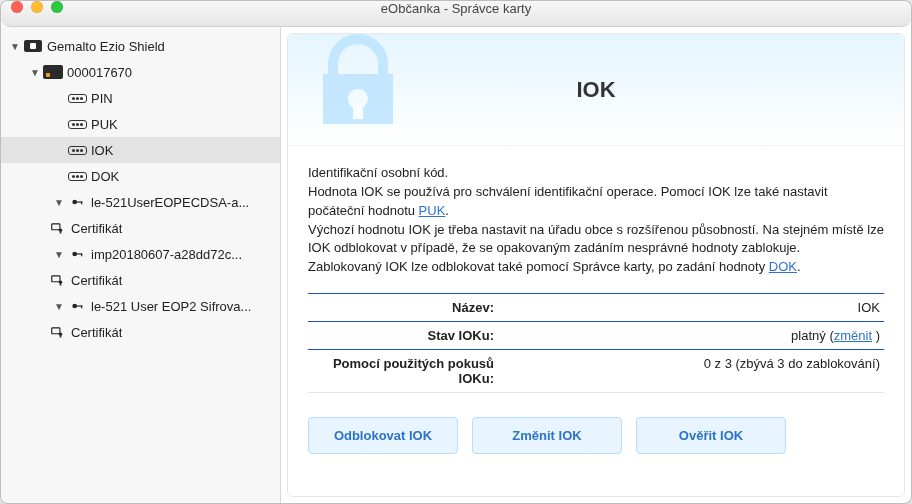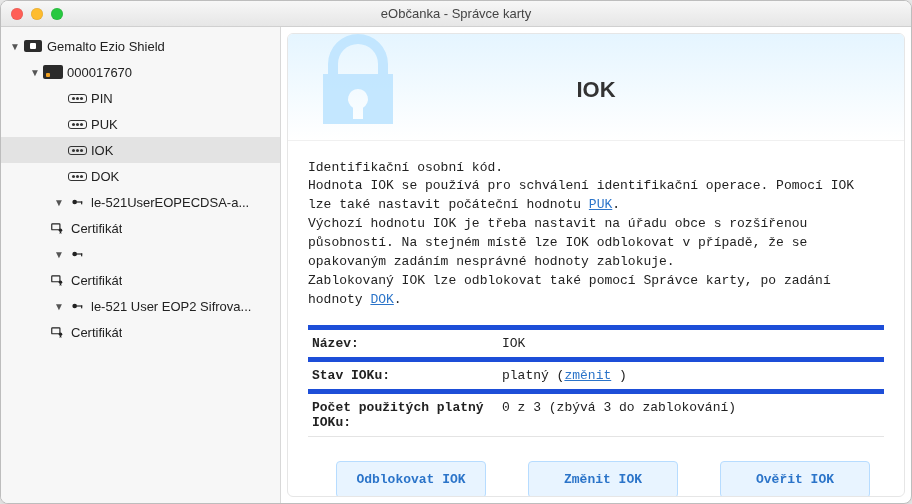--- a/index.html
+++ b/index.html
@@ -1,18 +1,18 @@
 <!DOCTYPE html>
 <html><head>
 <meta charset="utf-8">
 <style>
   * { box-sizing: border-box; }
   html, body { margin:0; padding:0; font-family: -apple-system, "Helvetica Neue", Arial, sans-serif; font-size:13px; color:#222; background:#e9e9e9; }
   .window { width:912px; height:504px; margin:0; background:#fff; border:1px solid #bdbdbd; border-radius:8px; overflow:hidden; display:flex; flex-direction:column; box-shadow:0 2px 6px rgba(0,0,0,.1);}
-  .titlebar { height:26px; background:linear-gradient(#f7f7f7,#e6e6e6); border-bottom:1px solid #d0d0d0; display:flex; align-items:center; position:relative; }
+  .titlebar { height:26px; background:linear-gradient(#f7f7f7,#e6e6e6); border-bottom:1px solid #d0d0d0; display:flex; position:relative;border-radius:9px; }
   .traffic { display:flex; gap:8px; margin-left:10px; }
   .dot { width:12px; height:12px; border-radius:50%; box-shadow:inset 0 0 1px rgba(0,0,0,.3);}
   .dot.red{background:#ff5f57;} .dot.yellow{background:#febc2e;} .dot.green{background:#28c840;}
   .title { position:absolute; left:0; right:0; text-align:center; font-size:13px; color:#444; pointer-events:none;}
   .body { flex:1; display:flex; min-height:0; }
   .sidebar { width:280px; border-right:1px solid #d8d8d8; background:#f7f7f7; overflow:auto; padding:6px 0; }
   .node { display:flex; align-items:center; height:26px; padding-right:8px; white-space:nowrap; overflow:hidden; text-overflow:ellipsis; cursor:default;}
   .node.selected { background:#e3e3e3; }
   .node .chev { width:12px; text-align:center; color:#555; font-size:10px; margin-right:2px; cursor:pointer;}
   .node .ico { width:20px; display:inline-flex; justify-content:center; align-items:center; margin-right:4px;}
@@ -26,30 +26,30 @@
   .pin-chip .b{width:3px;height:3px;background:#333;border-radius:50%;}
   .pin-chip .box{border:1px solid #333;border-radius:3px;padding:2px 3px; display:flex; gap:1px;}
   .cert-ico svg{width:16px;height:14px;}
   .key-ico svg{width:16px;height:14px;}
   .content { flex:1; padding:6px; display:flex; }
   .card { flex:1; border:1px solid #e6e6e6; border-radius:6px; background:#fff; display:flex; flex-direction:column; overflow:hidden;}
   .banner { height:112px; background:#fff; position:relative; border-bottom:1px solid #f0f0f0; overflow:hidden;}
   .banner .bg{position:absolute;inset:0;background:linear-gradient(180deg,#e5f5ff 0%, #ffffff 100%);}
   .banner .lock{position:absolute;left:10px;top:-10px;opacity:.9;}
   .banner h1{position:relative;margin:0;text-align:center;line-height:112px;font-size:22px;font-weight:600;color:#333;}
-  .inner{padding:18px 20px 14px 20px; display:flex; flex-direction:column; gap:16px; overflow:auto;font-family:Liberation Mono, monospace;}
+  .inner{padding:18px 20px 14px 20px; display:flex; flex-direction:column; gap:16px; overflow:auto;}
   .desc{line-height:1.45;}
   .desc a{color:#2b74c9;text-decoration:underline;cursor:pointer;}
   table.props{border-collapse:collapse;width:100%;}
-  table.props td{border-top:5px solid #1d4ed8;padding:6px 4px;vertical-align:top;}
+  table.props td{border-top:1px solid #1d4ed8;padding:6px 4px;vertical-align:top;text-align:right;}
   table.props tr:last-child td{border-bottom:1px solid #e4e4e4;}
   table.props td:first-child{font-weight:700;width:190px;}
   .link{color:#2b74c9;text-decoration:underline;cursor:pointer;}
   .actions{display:flex;gap:14px;margin-top:8px;}
-  .btn{flex:0 0 auto;min-width:150px; text-align:center; padding:10px 18px; background:#e8f4ff;border:1px solid #b7dcff;border-radius:4px;color:#2b74c9;font-weight:600;cursor:pointer;margin-left:28px;}
+  .btn{flex:0 0 auto;min-width:150px; text-align:center; padding:10px 18px; background:#e8f4ff;border:1px solid #b7dcff;border-radius:4px;color:#2b74c9;font-weight:600;cursor:pointer;}
 </style>
 </head>
 <body>
 
 <div class="window">
   <div class="titlebar">
     <div class="traffic">
       <div class="dot red"></div>
       <div class="dot yellow"></div>
       <div class="dot green"></div>
@@ -152,20 +152,21 @@
 
       <div class="node pad2">
         <span class="chev">▼</span>
         <span class="ico key-ico">
             <svg viewBox="0 0 24 24" fill="#222">
               <circle cx="8" cy="12" r="4"></circle>
               <rect x="11" y="11" width="10" height="2"></rect>
               <rect x="19" y="11" width="2" height="5"></rect>
             </svg>
           </span>
+        <span class="label">imp20180607-a28dd72c...</span>
       </div>
       <div class="node pad3">
         <span class="chev"></span>
         <span class="ico cert-ico">
             <svg viewBox="0 0 24 24" fill="none" stroke="#222" stroke-width="2">
               <rect x="3" y="5" width="14" height="10" rx="1"></rect>
               <circle cx="18" cy="16" r="3" fill="#222" stroke="none"></circle>
               <path d="M17 19l-1 3 2-1 2 1-1-3" fill="#222" stroke="none"></path>
             </svg>
           </span>
@@ -221,21 +222,21 @@
               <td>IOK</td>
             </tr>
             <tr>
               <td>Stav IOKu:</td>
               <td>
                 <span>platný</span>
                 (<a class="link">změnit</a> )
               </td>
             </tr>
             <tr>
-              <td>Počet použitých platný IOKu:</td>
+              <td>Pomocí použitých pokusů IOKu:</td>
               <td>0 z 3 (zbývá 3 do zablokování)</td>
             </tr>
           </tbody>
             </table>
           <div class="actions">
             <div class="btn">Odblokovat IOK</div>
             <div class="btn">Změnit IOK</div>
             <div class="btn">Ověřit IOK</div>
           </div>
         </div>

